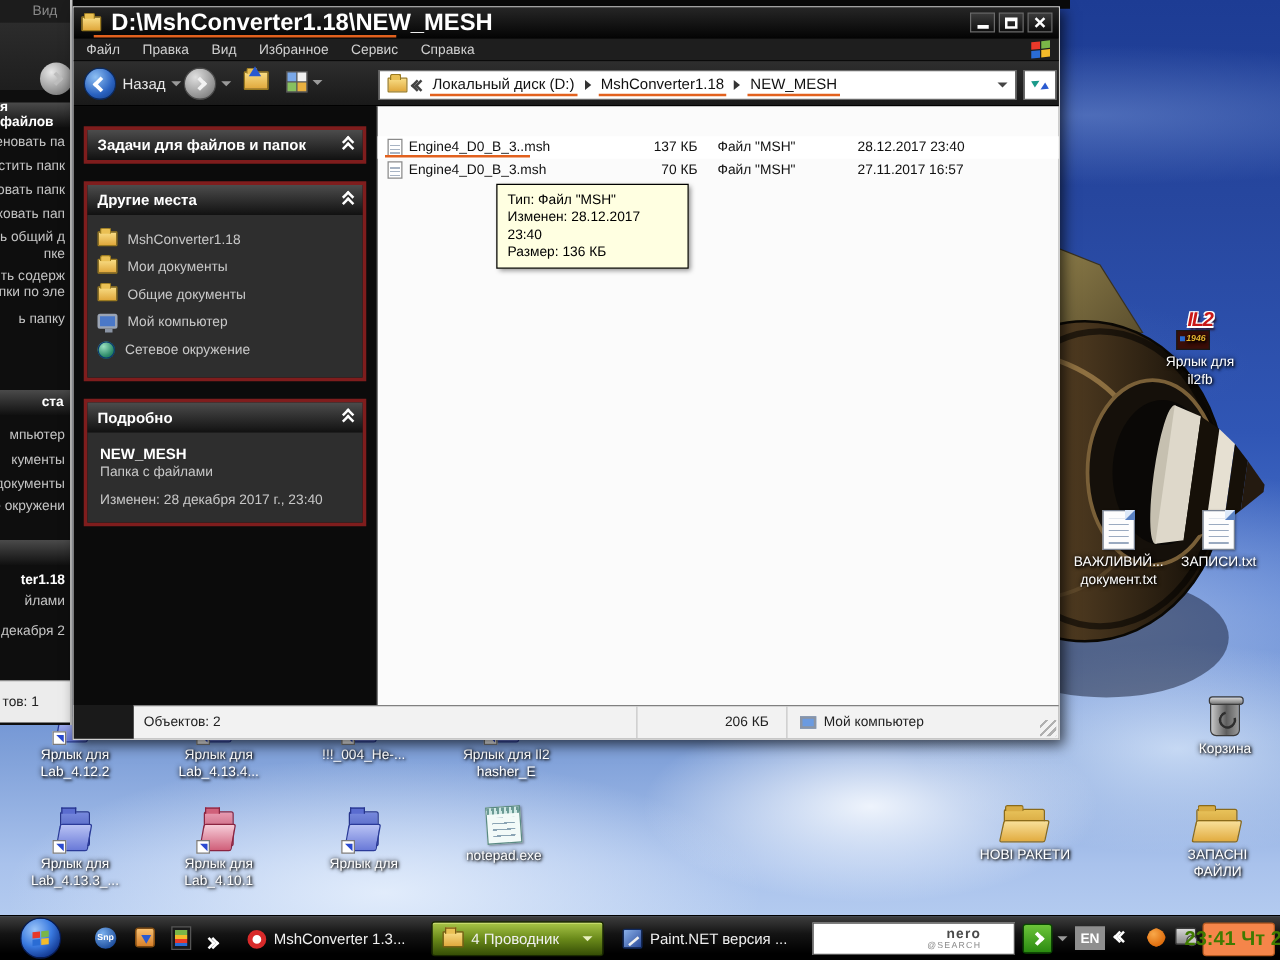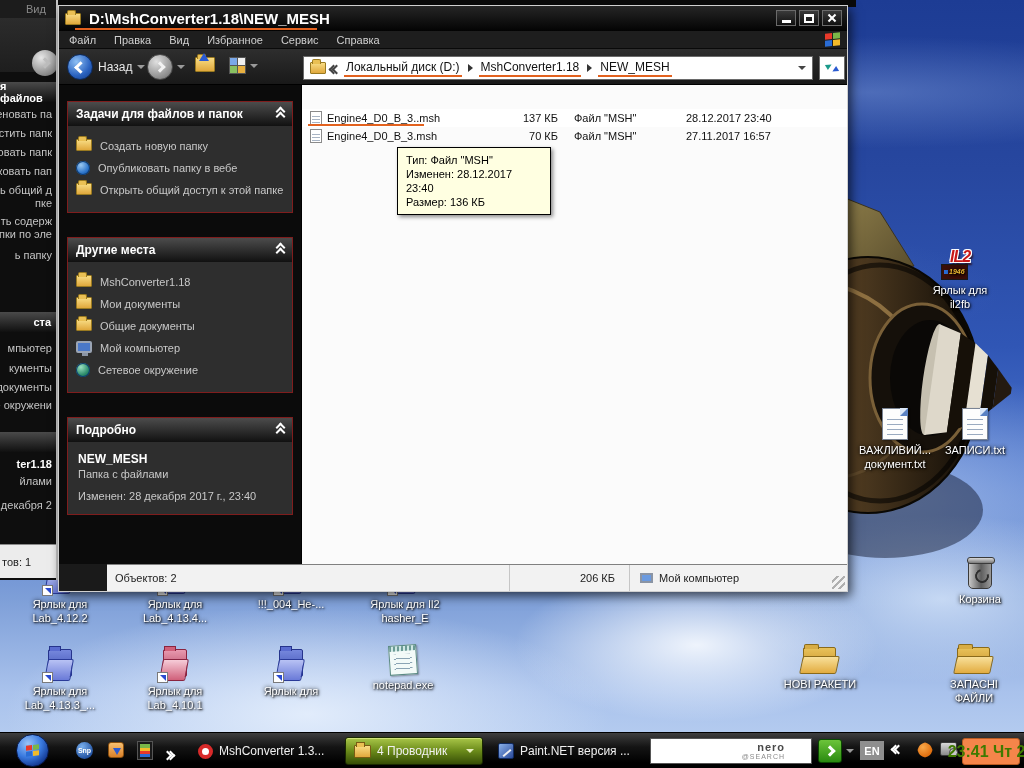--- a/index.html
+++ b/index.html
@@ -76,21 +76,21 @@
 #bgwin .tbar{position:absolute;left:0;top:18px;width:100%;height:54px;background:linear-gradient(#2c2c2c,#1e1e1e);}
 #bgwin .fwd2{position:absolute;left:32px;top:32px;width:26px;height:26px;border-radius:50%;background:radial-gradient(circle at 35% 30%,#e8e8e8,#8a8a8a 70%,#5a5a5a);display:flex;align-items:center;justify-content:center;}
 #bgwin .hdr{position:absolute;left:0;width:100%;height:20px;background:linear-gradient(#4a4a4a,#101010);color:#fff;font-weight:bold;font-size:11px;display:flex;align-items:center;justify-content:flex-end;padding-right:5px;}
 #bgwin .itm{position:absolute;right:4px;color:#c4c4c4;font-size:11px;white-space:nowrap;}
 #bgwin .bold{color:#fff;font-weight:bold;}
 #bgwin .st{position:absolute;left:0;top:544px;width:100%;height:34px;background:#ececec;border-top:1px solid #8a8a8a;}
 #bgwin .stt{position:absolute;left:2px;top:556px;color:#222;font-size:11px;}
 
 #win{left:58px;top:5px;width:790px;height:587px;background:#1a1a1a;border:1px solid #d0d0d0;box-shadow:3px 4px 10px rgba(0,0,0,.65);z-index:5;}
 #titlebar{position:absolute;left:0;top:0;right:0;height:25px;background:linear-gradient(#262626,#030303);display:flex;align-items:center;padding:0 6px;}
-#titlebar .ttl{color:#fff;font-weight:bold;font-size:15px;margin-left:8px;white-space:nowrap;}
+#titlebar .ttl{color:#fff;font-weight:bold;font-size:19px;margin-left:8px;white-space:nowrap;}
 #t-underline{position:absolute;left:16px;top:22px;width:242px;height:2px;}
 #controls{position:absolute;right:5px;top:4px;display:flex;gap:3px;}
 #controls .cbtn{width:20px;height:16px;background:linear-gradient(#3a3a3a,#101010);border:1px solid #6a6a6a;display:flex;align-items:flex-start;justify-content:center;padding-top:1px;}
 #menubar{position:absolute;left:0;top:25px;right:0;height:18px;background:#1e1e1e;display:flex;align-items:center;gap:18px;padding-left:10px;border-bottom:1px solid #0a0a0a;}
 #menubar .mi{color:#d0d0d0;font-size:11px;}
 .winflag{position:relative;width:16px;height:13px;display:grid;grid-template-columns:7px 7px;grid-template-rows:6px 6px;gap:1px;transform:skewY(-6deg);}
 .winflag i{display:block;} .winflag i:nth-child(1){background:#e8392a;} .winflag i:nth-child(2){background:#7ab648;}
 .winflag i:nth-child(3){background:#2a6cd4;} .winflag i:nth-child(4){background:#f4bb2a;}
 #toolbar{position:absolute;left:0;top:43px;right:0;height:36px;background:linear-gradient(#2e2e2e,#191919);border-bottom:1px solid #000;}
 .circ{width:26px;height:26px;border-radius:50%;display:flex;align-items:center;justify-content:center;}
@@ -108,21 +108,21 @@
 #addr{position:absolute;left:244px;top:7px;width:510px;height:24px;background:#fff;border:1px solid #6a6a6a;display:flex;align-items:center;padding:0 6px;gap:6px;}
 #addr .crumb{font-size:12px;color:#111;border-bottom:2px solid #e2611e;padding:0 2px 1px 2px;white-space:nowrap;}
 #addr .chs{color:#333;}
 #addr .sp{flex:1;}
 #refreshbtn{position:absolute;left:760px;top:7px;width:26px;height:24px;background:#fff;border:1px solid #6a6a6a;display:flex;align-items:center;justify-content:center;}
 .refr{position:relative;width:12px;height:12px;}
 .refr::before{content:"";position:absolute;left:0;top:1px;width:0;height:0;border-top:3px solid transparent;border-bottom:3px solid transparent;border-left:6px solid #1a9a8a;transform:rotate(-30deg);}
 .refr::after{content:"";position:absolute;right:0;bottom:1px;width:0;height:0;border-top:3px solid transparent;border-bottom:3px solid transparent;border-right:6px solid #2a5ad0;transform:rotate(-30deg);}
 
 #sidebar{position:absolute;left:0;top:79px;width:242px;bottom:27px;background:#0b0b0b;padding:16px 8px 0 8px;overflow:hidden;}
-.panel{border:1px solid #7f1d1d;margin-bottom:24px;}
+.panel{border:3px solid #7f1d1d;margin-bottom:14px;}
 .phead{height:24px;background:linear-gradient(#4c4c4c,#111);display:flex;align-items:center;padding:0 8px;}
 .phead .pt{color:#fff;font-weight:bold;font-size:12px;flex:1;}
 .pbody{background:#2e2e2e;padding:8px 6px 6px 6px;}
 .titem{display:flex;gap:8px;align-items:flex-start;margin:6px 2px 9px 2px;color:#c8c8c8;font-size:11px;line-height:13px;}
 .titem .ic{flex:0 0 auto;margin-top:-1px;}
 .details{background:#2e2e2e;color:#c8c8c8;font-size:11px;padding:10px 10px 12px 10px;}
 .details .dn{color:#fff;font-weight:bold;font-size:12px;}
 .details .dk{margin-top:2px;}
 .details .dm{margin-top:10px;}
 
@@ -461,34 +461,20 @@
 
     <div id="sidebar">
       <div class="panel">
         <div class="phead">
           <span class="pt">Задачи для файлов и папок</span>
           <span>
               <span class="cv up"></span>
               <span class="cv up"></span>
             </span>
         </div>
-        <div class="pbody">
-          <div class="titem">
-            <span class="ic folder-xp"></span>
-            <span>Создать новую папку</span>
-          </div>
-          <div class="titem">
-            <span class="ic globe"></span>
-            <span>Опубликовать папку в вебе</span>
-          </div>
-          <div class="titem">
-            <span class="ic folder-xp"></span>
-            <span>Открыть общий доступ к этой папке</span>
-          </div>
-        </div>
       </div>
       <div class="panel">
         <div class="phead">
           <span class="pt">Другие места</span>
           <span>
               <span class="cv up"></span>
               <span class="cv up"></span>
             </span>
         </div>
         <div class="pbody">

